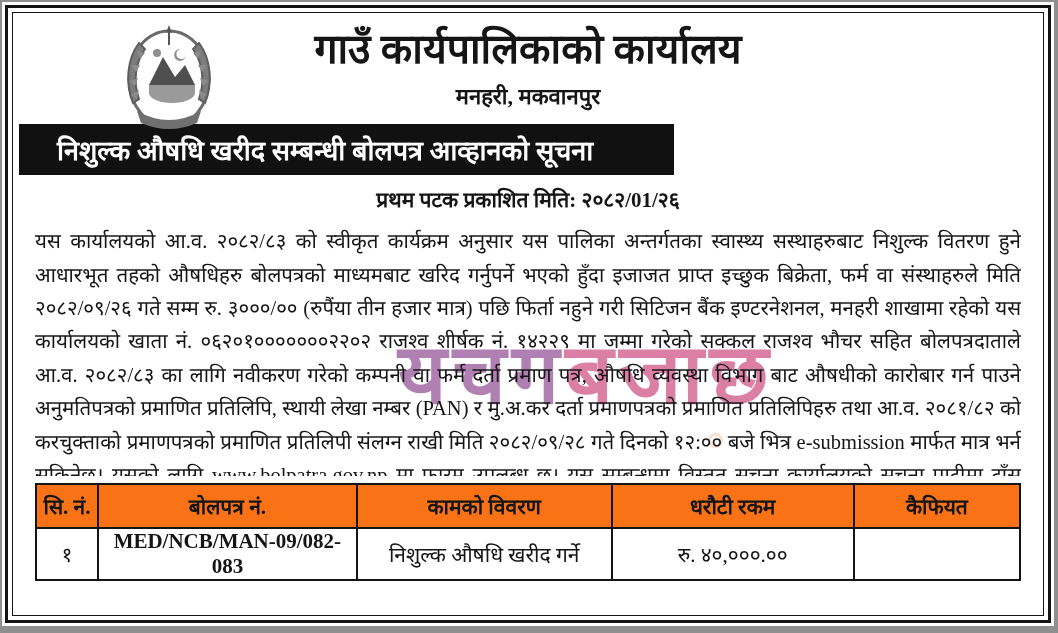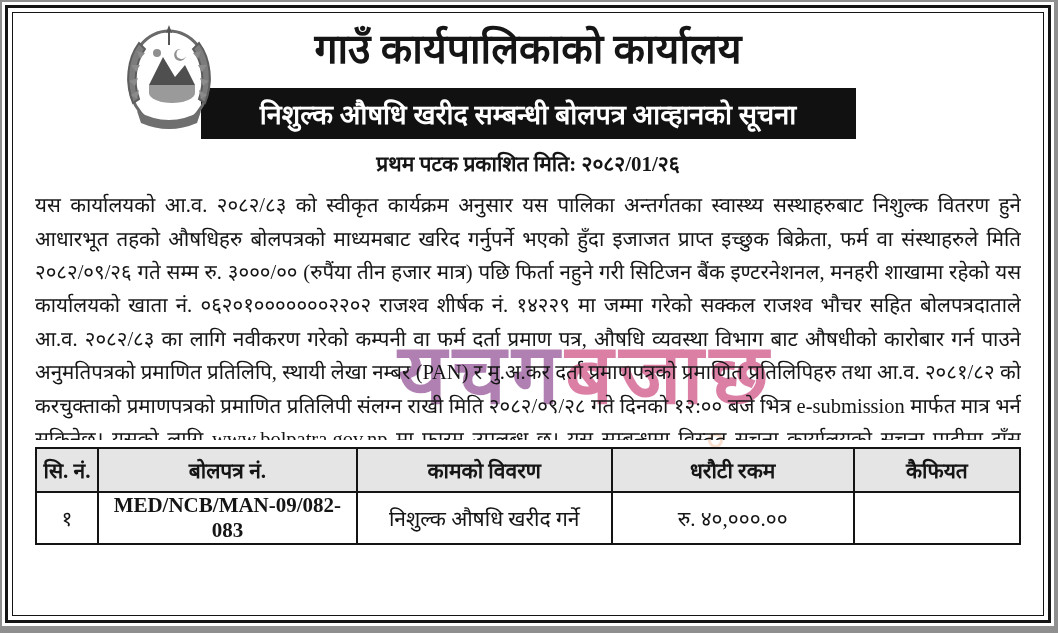--- a/index.html
+++ b/index.html
@@ -18,21 +18,21 @@
   .content { position:relative; width:100%; height:100%; padding:8px 6px; }
 
   
   .header { position:relative; text-align:center; padding-top:4px; }
   .logo { position:absolute; left:100px; top:2px; width:100px; height:112px; }
   .title-1 { font-size:33px; font-weight:bold; line-height:1.25; }
   .title-2 { font-size:41px; font-weight:bold; line-height:1.2; }
   .title-3 { font-size:22px; font-weight:bold; margin-top:6px; }
 
   
-  .banner-wrap { text-align:center; margin-top:14px; }
+  .banner-wrap { margin-top:14px; }
   .banner {
     display:inline-block; background:#111111; color:#ffffff;
     font-size:27px; font-weight:bold; padding:7px 38px; min-width:655px;
   }
   .pubdate { text-align:center; font-size:21px; font-weight:bold; margin-top:10px; }
 
   
   .watermark { position:absolute; top:300px; left:385px; z-index:0; white-space:nowrap;
                font-weight:bold; font-size:84px; opacity:.55; letter-spacing:6px;
                font-family:"Liberation Sans","DejaVu Sans",sans-serif; }
@@ -54,21 +54,21 @@
   
   .tender-table {
     position:relative; z-index:1;
     width:calc(100% - 32px); margin:7px 16px 0 16px;
     border-collapse:collapse; table-layout:fixed;
   }
   .tender-table th, .tender-table td {
     border:2px solid #141414; text-align:center; vertical-align:middle;
     font-size:21px; overflow:hidden;
   }
-  .tender-table th { background:#e5e5e5; font-weight:bold; height:44px; }
+  .tender-table th { background:#f97316; font-weight:bold; height:44px; }
   .tender-table td { height:47px; background:#fff; }
   .col-sn  { width:6.3%; }
   .col-bid { width:26.3%; }
   .col-job { width:25.9%; }
   .col-amt { width:24.6%; }
   .col-rem { width:16.9%; }
   .cell-bid { font-weight:bold; font-family:"Liberation Serif","DejaVu Serif",serif;margin-left:28px; }
 </style>
 </head>
 <body>
@@ -97,20 +97,21 @@
             </g>
             <path d="M50 2 l3 8 -3 -1 -3 1 Z" fill="#555"></path>
             <rect x="49" y="6" width="2" height="16" fill="#555"></rect>
             <path d="M30 62 L44 34 L56 54 L66 42 L76 62 Z" fill="#4f4f4f"></path>
             <path d="M30 62 h46 v8 a23 10 0 0 1 -46 0 Z" fill="#9a9a9a"></path>
             <path d="M18 88 q32 18 64 0 l-4 12 q-28 12 -56 0 Z" fill="#6f6f6f"></path>
             <circle cx="38" cy="30" r="4" fill="#8f8f8f"></circle>
             <path d="M62 26 a5 5 0 1 0 5 7 a6 6 0 1 1 -5 -7 Z" fill="#8f8f8f"></path>
           </svg>
           <div class="title-2">गाउँ कार्यपालिकाको कार्यालय</div>
+          <div class="title-3">मनहरी, मकवानपुर</div>
         </div>
 
         <div class="banner-wrap">
           <div class="banner">निशुल्क औषधि खरीद सम्बन्धी बोलपत्र आव्हानको सूचना</div>
         </div>
 
         <div class="pubdate">प्रथम पटक प्रकाशित मिति: २०८२/01/२६</div>
 
         <div class="notice-body">
           <span>यस कार्यालयको आ.व. २०८२/८३ को स्वीकृत कार्यक्रम अनुसार यस पालिका अन्तर्गतका स्वास्थ्य सस्थाहरुबाट निशुल्क वितरण हुने आधारभूत तहको औषधिहरु बोलपत्रको माध्यमबाट खरिद गर्नुपर्ने भएको हुँदा इजाजत प्राप्त इच्छुक बिक्रेता, फर्म वा संस्थाहरुले मिति २०८२/०९/२६ गते सम्म रु. ३०००/०० (रुपैंया तीन हजार मात्र) पछि फिर्ता नहुने गरी सिटिजन बैंक इण्टरनेशनल, मनहरी शाखामा रहेको यस कार्यालयको खाता नं. ०६२०१०००००००२२०२ राजश्व शीर्षक नं. १४२२९ मा जम्मा गरेको सक्कल राजश्व भौचर सहित बोलपत्रदाताले आ.व. २०८२/८३ का लागि नवीकरण गरेको कम्पनी वा फर्म दर्ता प्रमाण पत्र, औषधि व्यवस्था विभाग बाट औषधीको कारोबार गर्न पाउने अनुमतिपत्रको प्रमाणित प्रतिलिपि, स्थायी लेखा नम्बर (PAN) र मु.अ.कर दर्ता प्रमाणपत्रको प्रमाणित प्रतिलिपिहरु तथा आ.व. २०८१/८२ को करचुक्ताको प्रमाणपत्रको प्रमाणित प्रतिलिपी संलग्न राखी मिति २०८२/०९/२८ गते दिनको १२:०० बजे भित्र e-submission मार्फत मात्र भर्न सकिनेछ। यसको लागि </span><a href="#">www.bolpatra.gov.np</a><span> मा फारम उपलब्ध छ। यस सम्बन्धमा विस्तृत सूचना कार्यालयको सूचना पाटीमा टाँस गरिएको छ ।</span>

